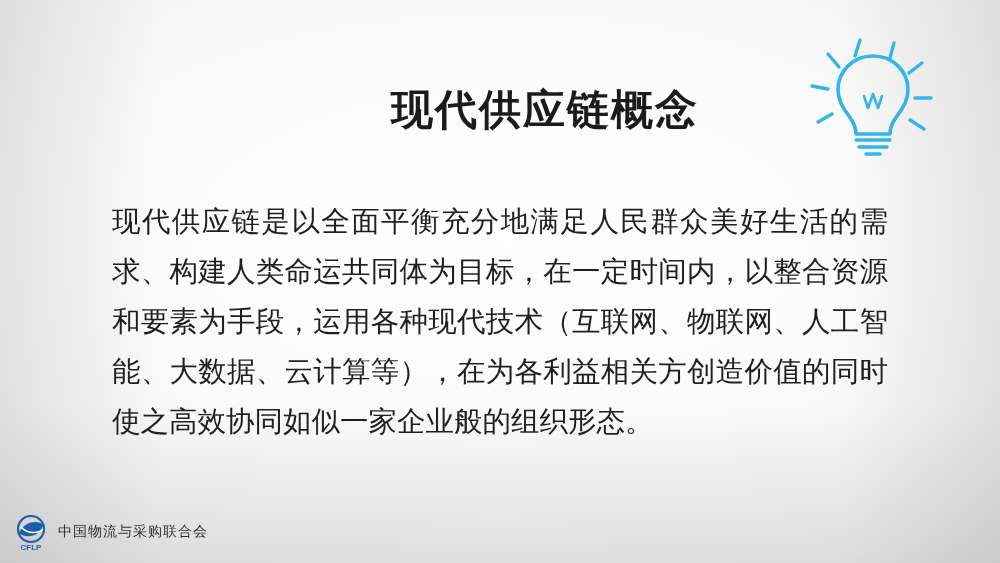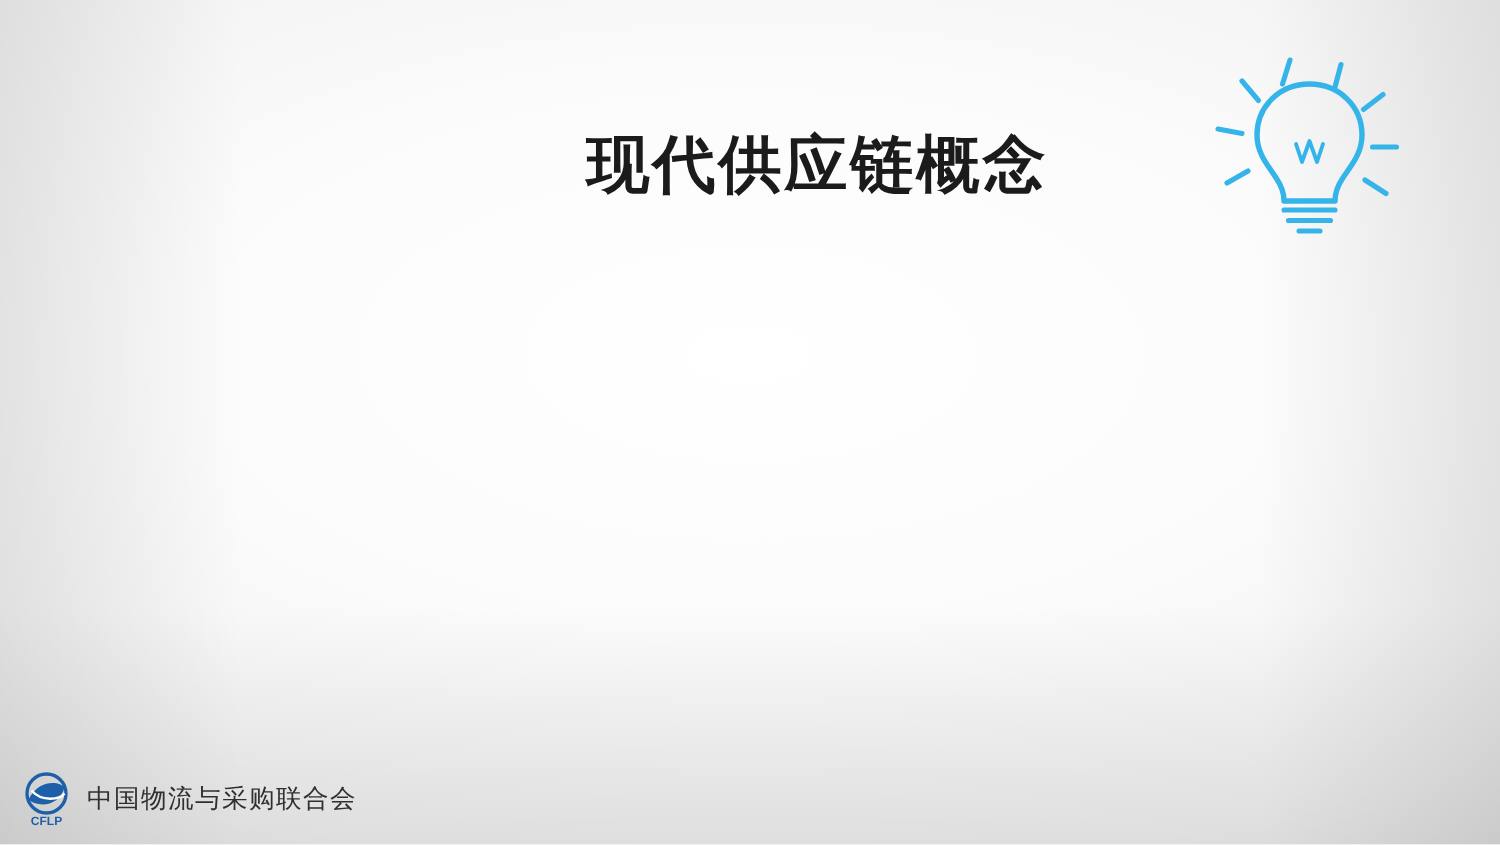--- a/index.html
+++ b/index.html
@@ -90,34 +90,35 @@
     margin-left: 10px;
     width: 42px;
     height: 42px;
     position: relative;
     flex: 0 0 auto;
     font-weight: bold;
   }
   .footer-logo svg { display: block; }
   .footer-text {
     margin-left: 6px;
-    font-size: 17px;
+    font-size: 14px;
     color: #2f2f2f;
     letter-spacing: 1px;
     font-family: "Liberation Sans", "DejaVu Sans", sans-serif;
     white-space: nowrap;
   }
 </style>
 </head>
 <body>
 
 <div class="slide">
 
   <div class="title">现代供应链概念</div>
 
+  <div class="body-text">现代供应链是以全面平衡充分地满足人民群众美好生活的需求、构建人类命运共同体为目标，在一定时间内，以整合资源和要素为手段，运用各种现代技术（互联网、物联网、人工智能、大数据、云计算等），在为各利益相关方创造价值的同时使之高效协同如似一家企业般的组织形态。</div>
 
   <div class="bulb">
     <svg width="140" height="130" viewBox="0 0 140 130" fill="none" xmlns="http://www.w3.org/2000/svg">
       <g stroke="#35b4ea" stroke-width="3.4" stroke-linecap="round">
 
         <line x1="62" y1="6" x2="57" y2="22"></line>
         <line x1="30" y1="20" x2="41" y2="33"></line>
         <line x1="14" y1="52" x2="30" y2="55"></line>
         <line x1="20" y1="88" x2="34" y2="80"></line>
         <line x1="96" y1="9" x2="92" y2="24"></line>

